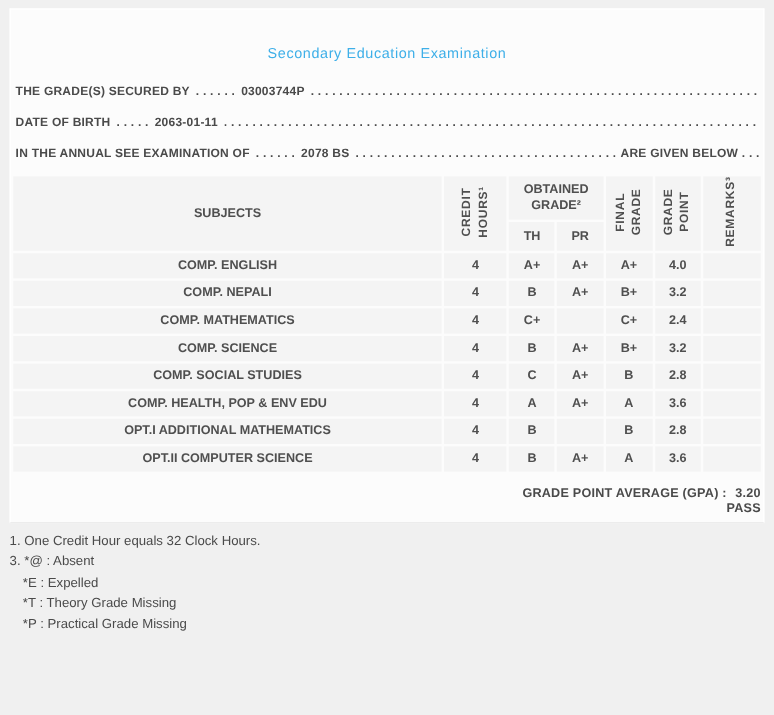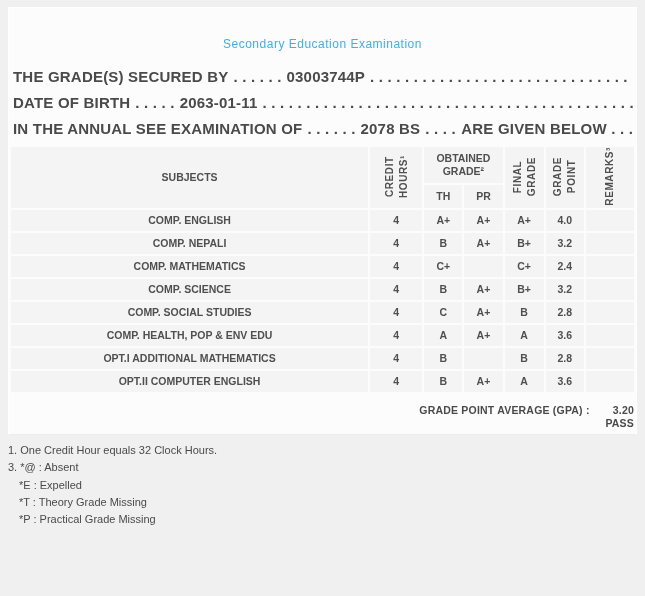--- a/index.html
+++ b/index.html
@@ -34,21 +34,21 @@
     font-size:11px;
     font-weight:bold;
     letter-spacing:.4px;
     color:#4a4a4a;
     height:13px; line-height:13px;
   }
   .meta { margin:8px 3px 0 4px; }
   .meta-line {
     display:flex; align-items:center;
     height:26px;
-    font-size:15px; font-weight:bold;
+    font-size:10px; font-weight:bold;
     white-space:nowrap; letter-spacing:.2px;
   }
   .meta-line .lbl { margin-right:5px; }
   .meta-line .sep { margin-right:5px; }
   .meta-line .val { margin-right:5px; }
   .meta-line .dots { flex:1 1 auto; overflow:hidden; }
   .meta-line .right { margin-left:4px; }
 
   table.grades {
     margin-top:4px;
@@ -84,21 +84,21 @@
   th.obtained { text-align:center; white-space:pre-line; line-height:1.25; font-size:10.5px; }
 
   .summary {
     margin:9px 2px 0 0;
     text-align:right;
     font-size:10.5px; font-weight:bold;
     letter-spacing:.2px;
   }
   .summary .gpa-line { height:14px; line-height:14px; }
   .summary .pass-line { height:12px; line-height:12px; }
-  .summary .gpa-value { margin-left:20px; }
+  .summary .gpa-value { margin-left:4px; }
 
   .footnotes {
     margin:7px 0 0 8px;
     font-size:11px;
     line-height:17.4px;
     color:#4a4a4a;
     font-weight:400;
   }
   .footnotes .indent { padding-left:11px; }
 </style>
@@ -215,21 +215,21 @@
     <tr class="drow">
       <td class="subject">OPT.I ADDITIONAL MATHEMATICS</td>
       <td class="center">4</td>
       <td class="center">B</td>
       <td class="center"></td>
       <td class="center">B</td>
       <td class="center">2.8</td>
       <td class="center"></td>
     </tr>
     <tr class="drow">
-      <td class="subject">OPT.II COMPUTER ENGLISH</td>
+      <td class="subject">OPT.II COMPUTER SCIENCE</td>
       <td class="center">4</td>
       <td class="center">B</td>
       <td class="center">A+</td>
       <td class="center">A</td>
       <td class="center">3.6</td>
       <td class="center"></td>
     </tr>
   </tbody>
     </table>
 

